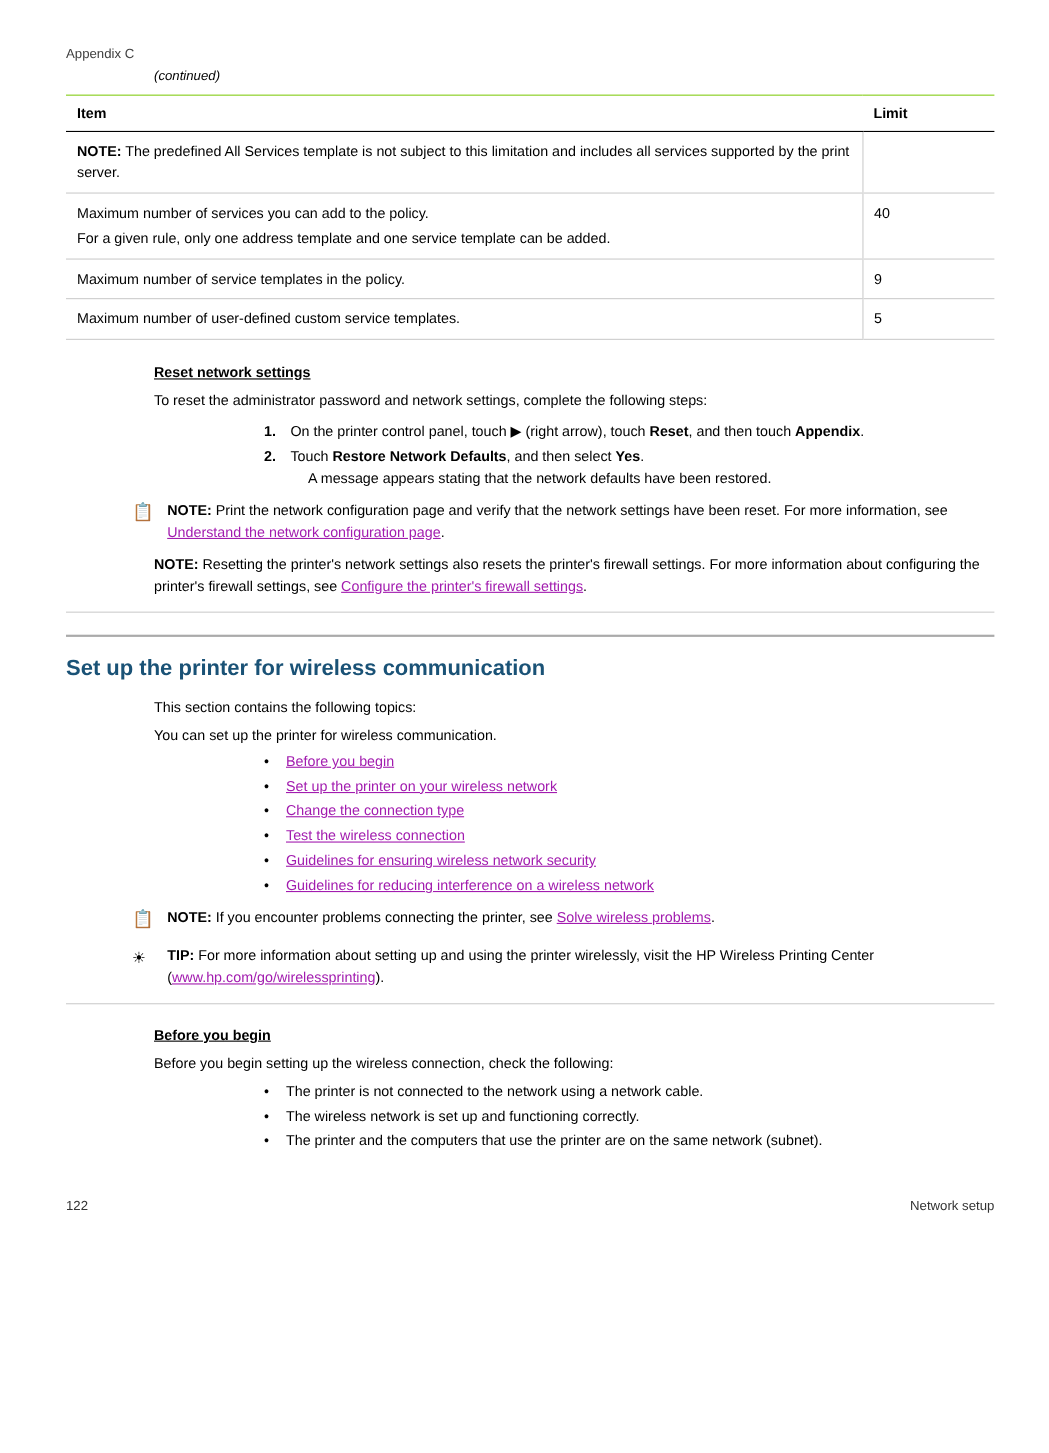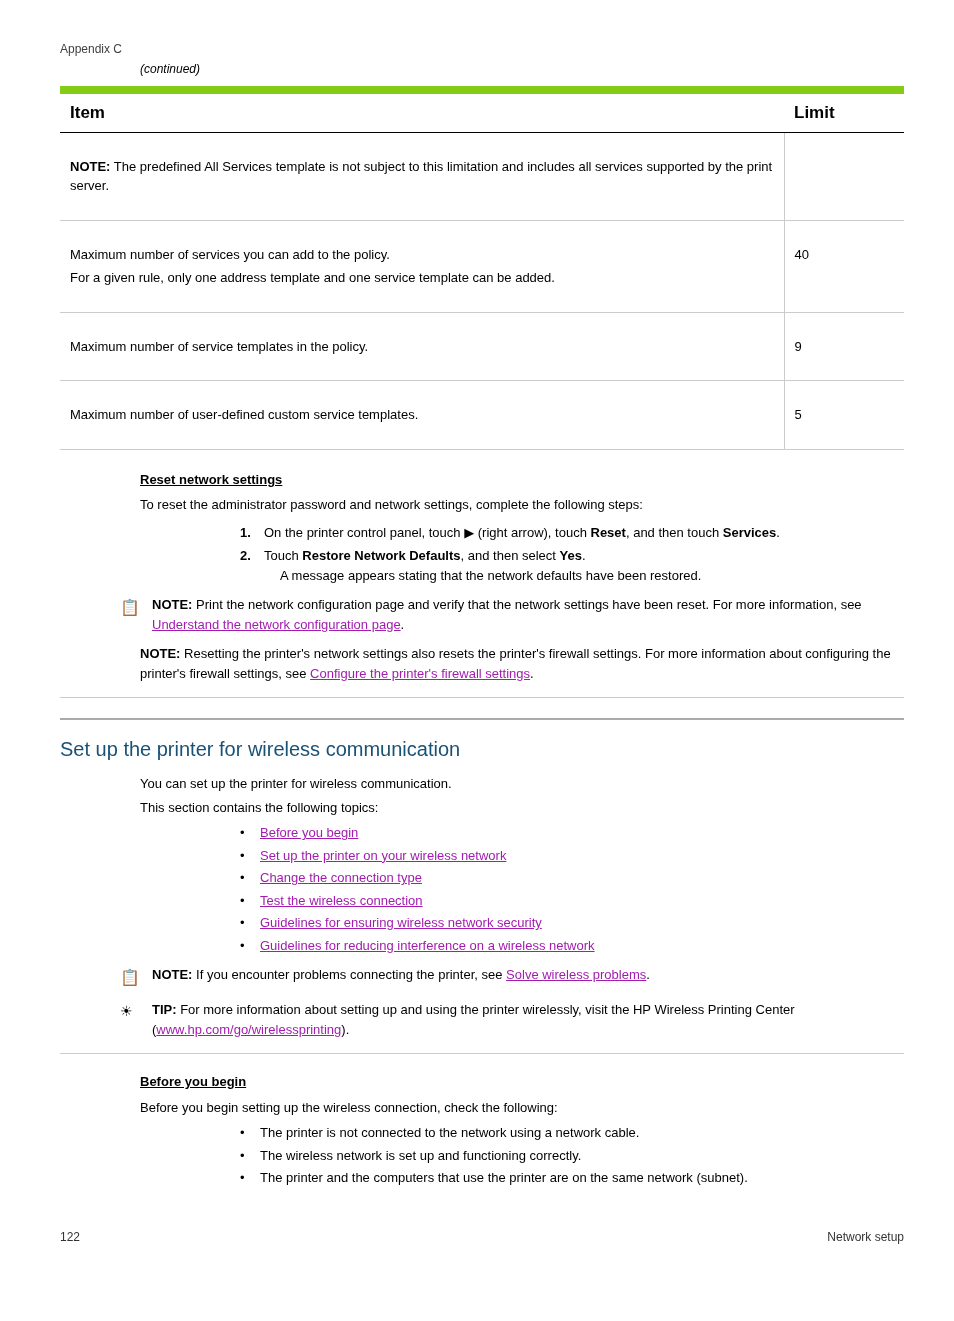--- a/index.html
+++ b/index.html
@@ -25,26 +25,26 @@
     table {
       width: 100%;
       border-collapse: collapse;
       margin-bottom: 20px;
     }
     th {
       background: #fff;
       text-align: left;
       padding: 6px 10px;
       font-weight: bold;
-      font-size: 17px;
-      border-top: 8px solid #84cc16;
+      font-size: 13px;
+      border-top: 1px solid #84cc16;
       border-bottom: 1px solid #000;
     }
     td {
-      padding: 24px 10px;
+      padding: 8px 10px;
       vertical-align: top;
       border-bottom: 1px solid #ccc;
       font-size: 13px;
     }
     td.limit-col {
       width: 120px;
       border-left: 1px solid #ccc;
     }
     td.item-col {
       width: auto;
@@ -91,21 +91,21 @@
       display: flex;
       margin: 10px 0 10px 60px;
     }
     .tip-icon {
       min-width: 32px;
       font-size: 14px;
       margin-top: 1px;
     }
     .big-section-title {
       font-size: 20px;
-      font-weight: normal;
+      font-weight: bold;
       color: #1a5276;
       margin: 20px 0 10px 0;
       border-top: 2px solid #aaa;
       padding-top: 14px;
     }
     .bullet-list {
       margin-left: 100px;
       margin-bottom: 10px;
     }
     .bullet-item {
@@ -182,21 +182,21 @@
   </tbody>
 </table>
 
 <div class="indent">
   <div class="section-heading">Reset network settings</div>
   <div style="margin-bottom:8px;">To reset the administrator password and network settings, complete the following steps:</div>
 
   <div class="numbered-list">
     <div class="numbered-item">
       <span class="num">1.</span>
-      <span>On the printer control panel, touch ▶ (right arrow), touch <strong>Reset</strong>, and then touch <strong>Services</strong>.</span>
+      <span>On the printer control panel, touch ▶ (right arrow), touch <strong>Reset</strong>, and then touch <strong>Appendix</strong>.</span>
     </div>
     <div class="numbered-item">
       <span class="num">2.</span>
       <div>
         <div>Touch <strong>Restore Network Defaults</strong>, and then select <strong>Yes</strong>.</div>
         <div style="margin-left:16px;">A message appears stating that the network defaults have been restored.</div>
       </div>
     </div>
   </div>
 </div>
@@ -208,22 +208,22 @@
 
 <div class="indent" style="margin-bottom:14px;">
   <div><span class="note-inline-bold">NOTE:</span> Resetting the printer's network settings also resets the printer's firewall settings. For more information about configuring the printer's firewall settings, see <a>Configure the printer's firewall settings</a>.</div>
 </div>
 
 <hr class="divider">
 
 <div class="big-section-title">Set up the printer for wireless communication</div>
 
 <div class="indent">
+  <div style="margin-bottom:6px;">This section contains the following topics:</div>
   <div style="margin-bottom:4px;">You can set up the printer for wireless communication.</div>
-  <div style="margin-bottom:6px;">This section contains the following topics:</div>
 
   <div class="bullet-list">
     <div class="bullet-item">
       <span class="bullet">•</span>
       <a>Before you begin</a>
     </div>
     <div class="bullet-item">
       <span class="bullet">•</span>
       <a>Set up the printer on your wireless network</a>
     </div>

